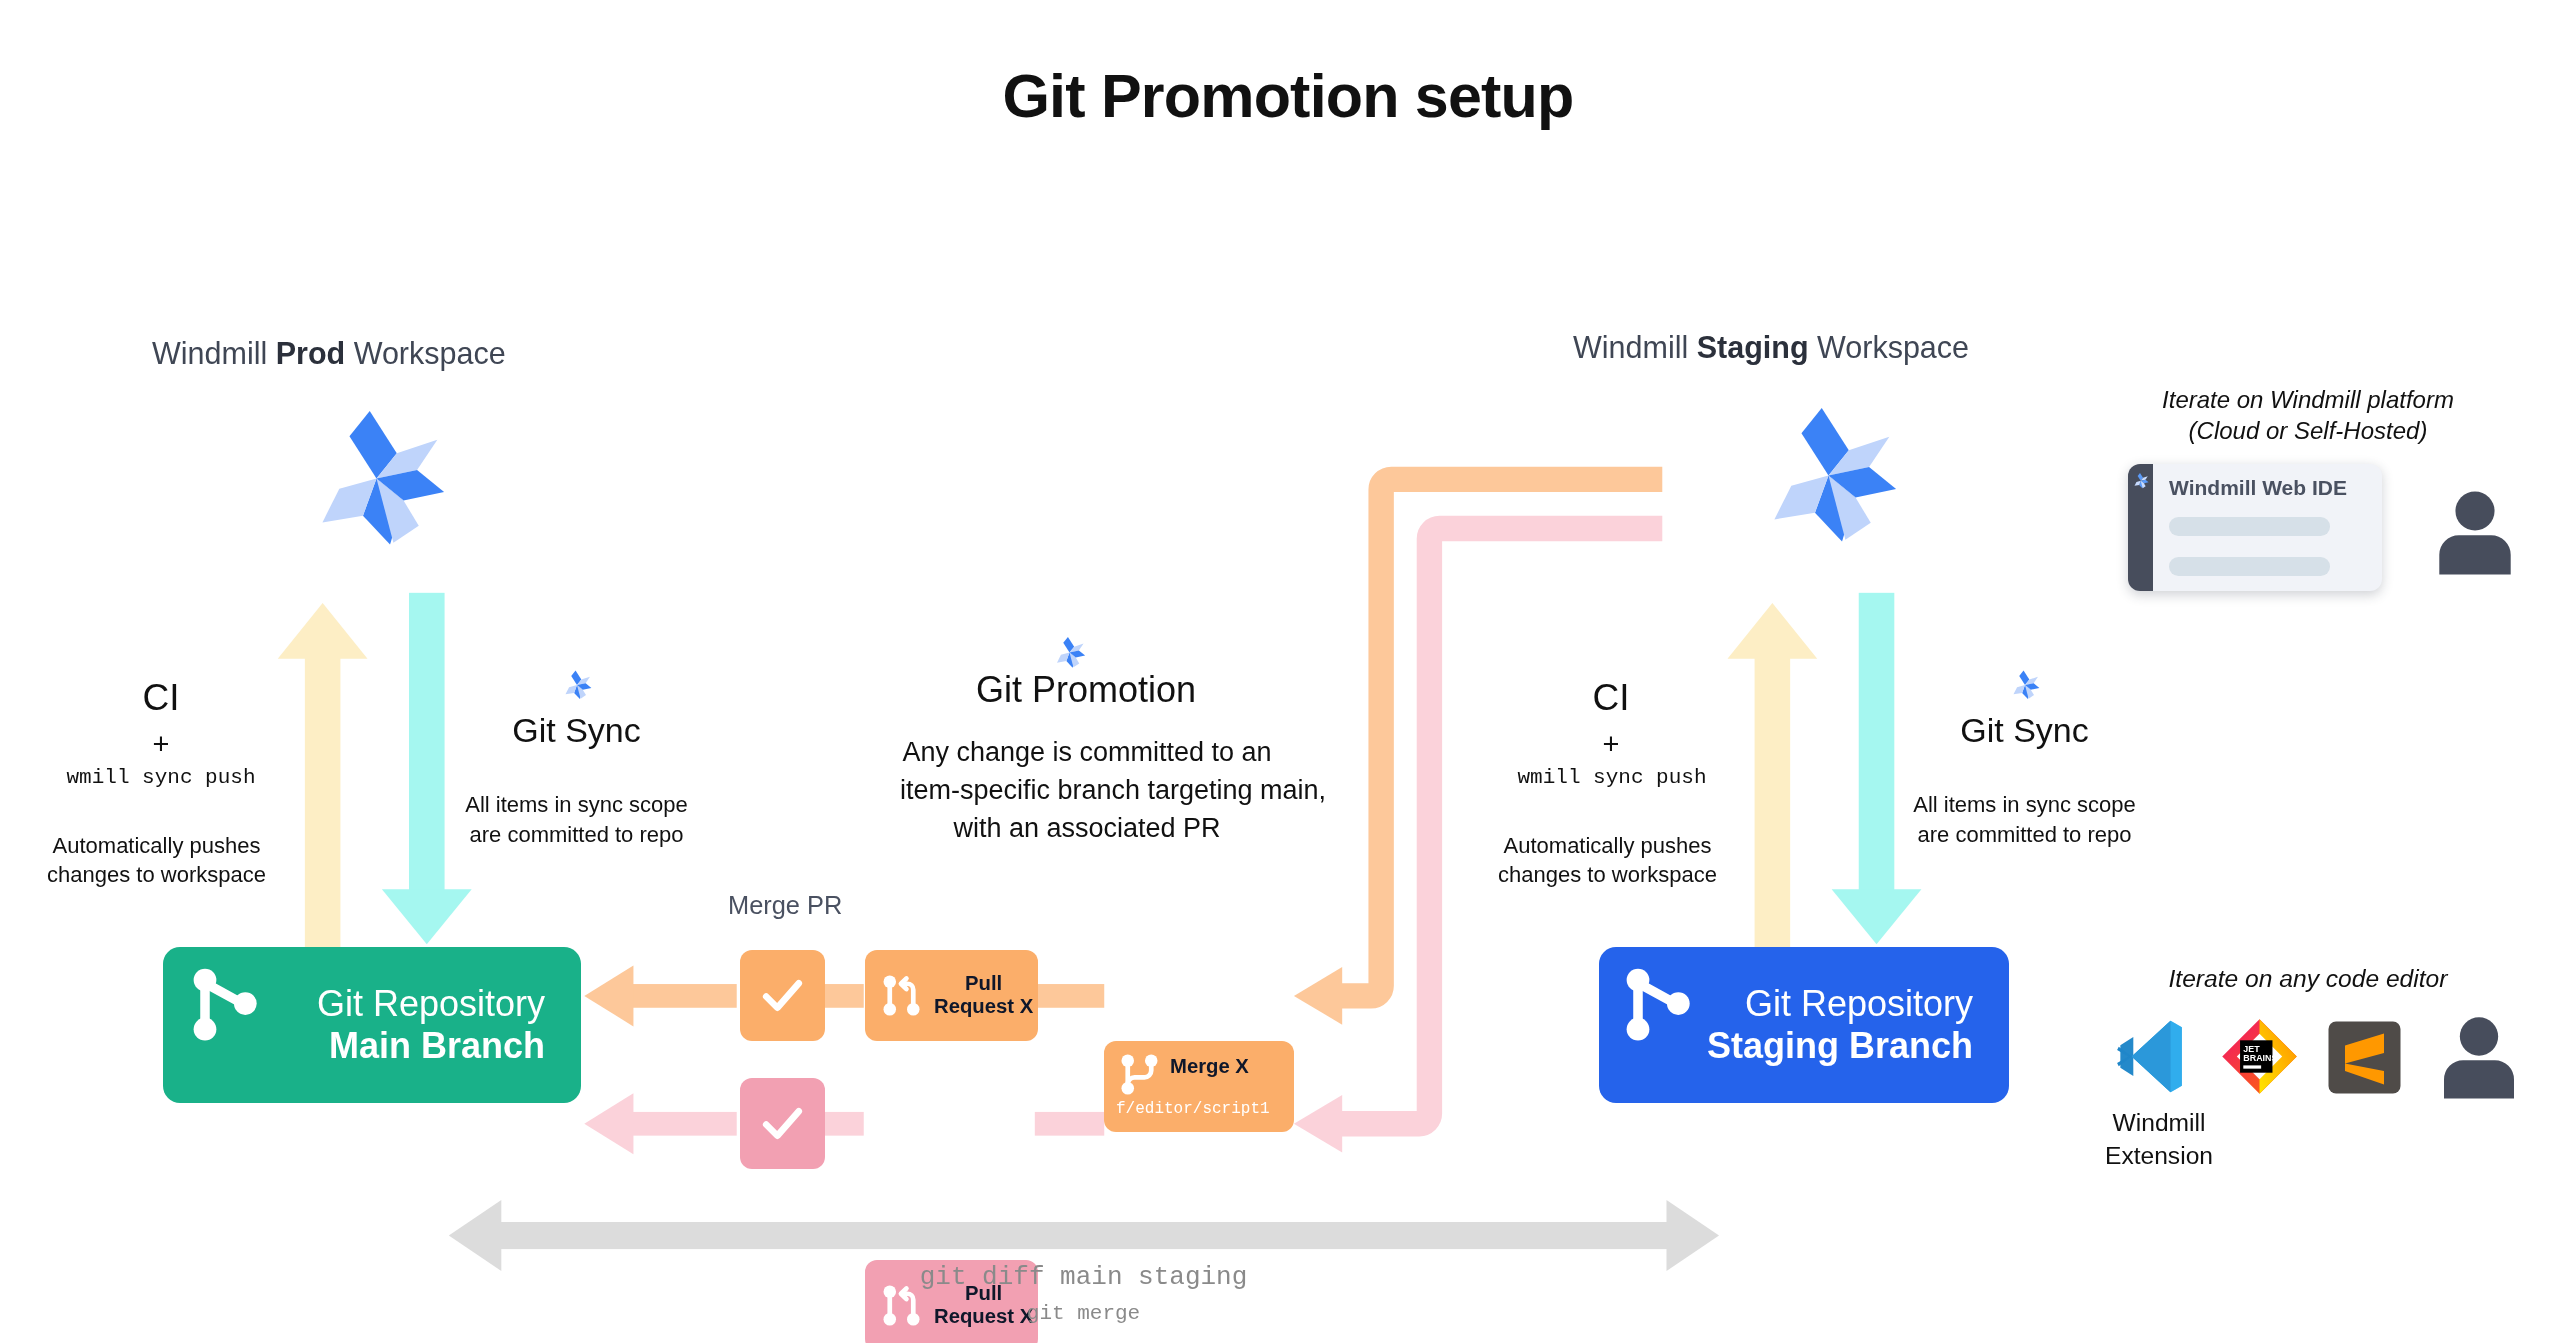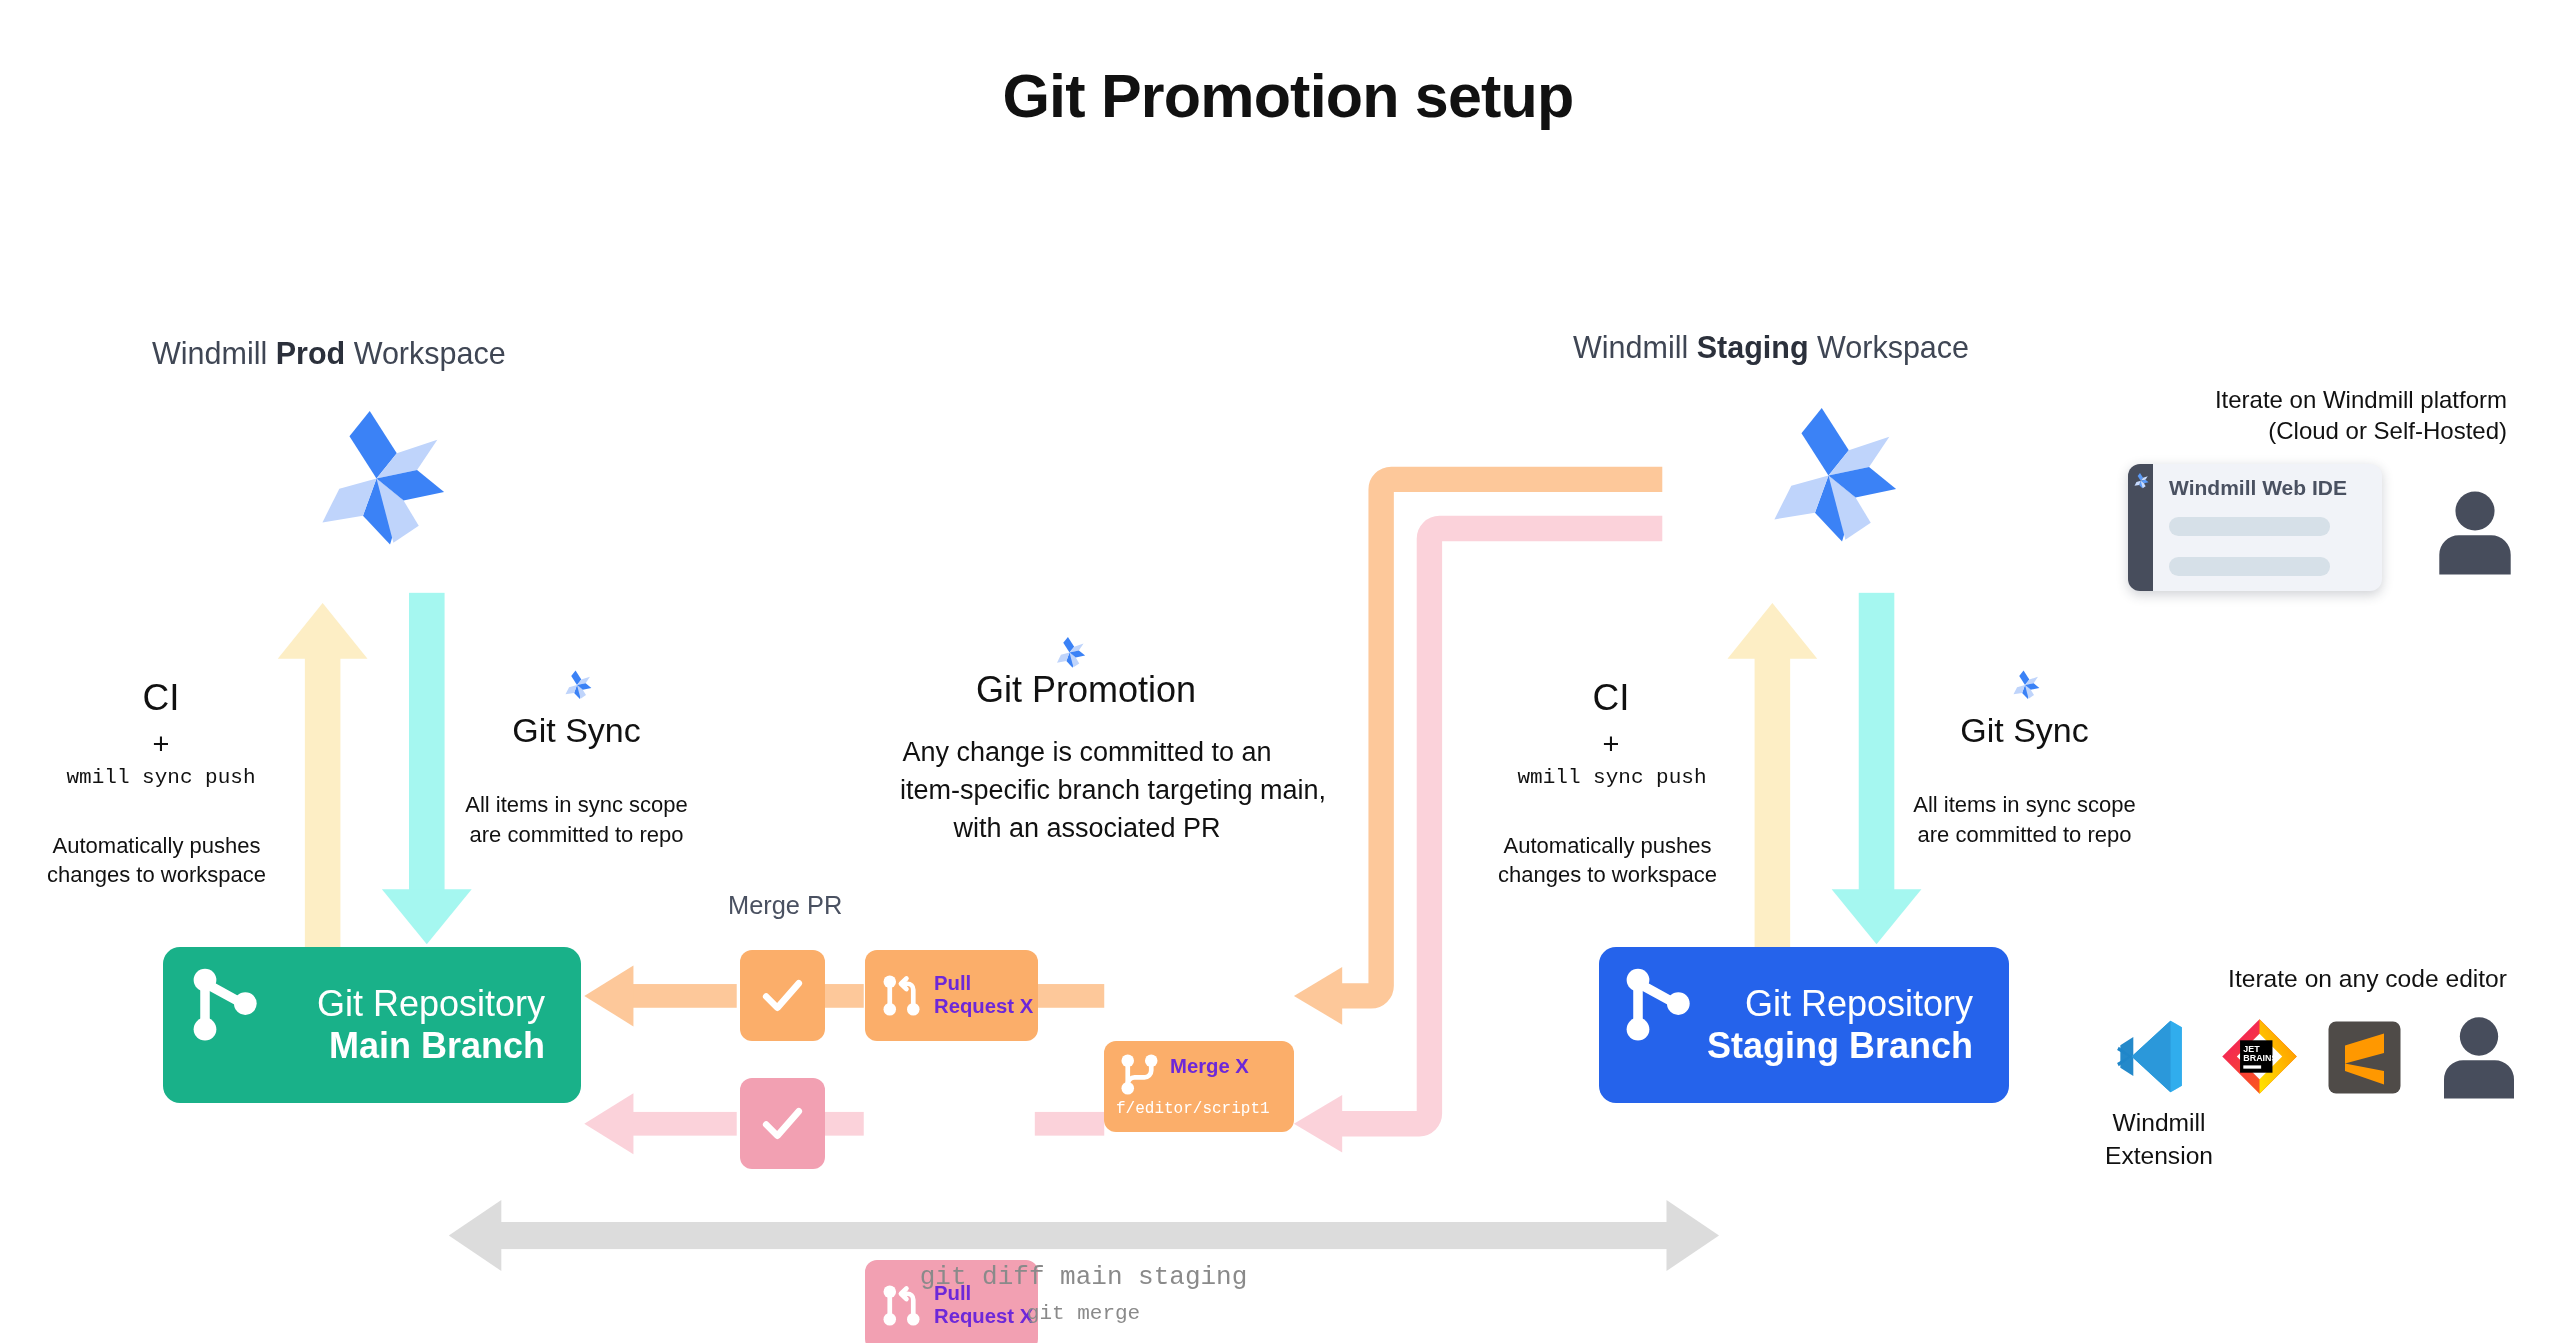--- a/index.html
+++ b/index.html
@@ -23,30 +23,30 @@
   
   .repo{border-radius:17px;display:flex;align-items:center;
         justify-content:flex-end;box-sizing:border-box;padding-right:36px;}
   .repo .txt{color:#fff;font-size:36px;line-height:1.18;text-align:right;}
   .repo .txt b{font-weight:bold;}
   .gitico{position:absolute;}
 
   
   .chk{border-radius:12px;display:flex;align-items:center;justify-content:center;}
   .pbox{border-radius:12px;position:relative;box-sizing:border-box;}
-  .pbox .ttl{position:absolute;color:#6d28d9;font-weight:bold;font-size:20.3px;line-height:1.15;}
+  .pbox .ttl{position:absolute;color:#0f172a;font-weight:bold;font-size:20.3px;line-height:1.15;text-align:center;}
   .pbox .sub{position:absolute;color:#fff;font-size:16px;}
 
   
   #ide{border-radius:12px;background:#f1f3f8;
        box-shadow:0 3.4px 12px rgba(40,50,70,.22);overflow:hidden;}
   #ide .rail{position:absolute;left:0;top:0;width:25.4px;height:100%;background:#474d5c;}
   #ide .ttl{position:absolute;left:41px;top:12px;font-size:21px;font-weight:bold;color:#4a5161;}
   #ide .bar{position:absolute;left:41px;height:18.6px;border-radius:9.3px;background:#d6e0e8;}
-  .cap{font-size:22px;text-align:right;line-height:1.3;}
+  .cap{font-size:22px;text-align:center;line-height:1.3;font-style:italic;}
 </style>
 </head>
 <body>
 
 <div class="abs" id="title">Git Promotion setup</div>
 
 <svg class="abs" style="left:0;top:0;width:2576px;height:1344px;" viewBox="0 0 3042 1587">
 
   <g>
     <rect x="360" y="770" width="42" height="400" fill="#fdeec5"></rect>

